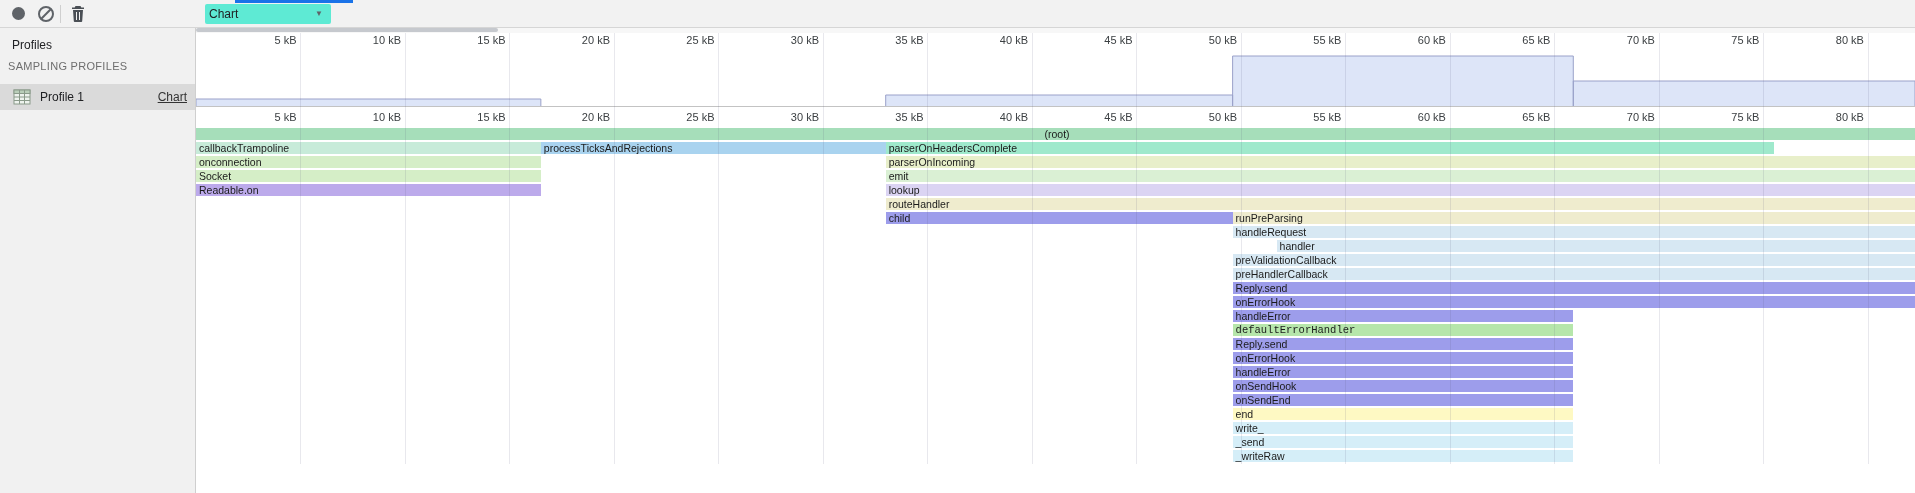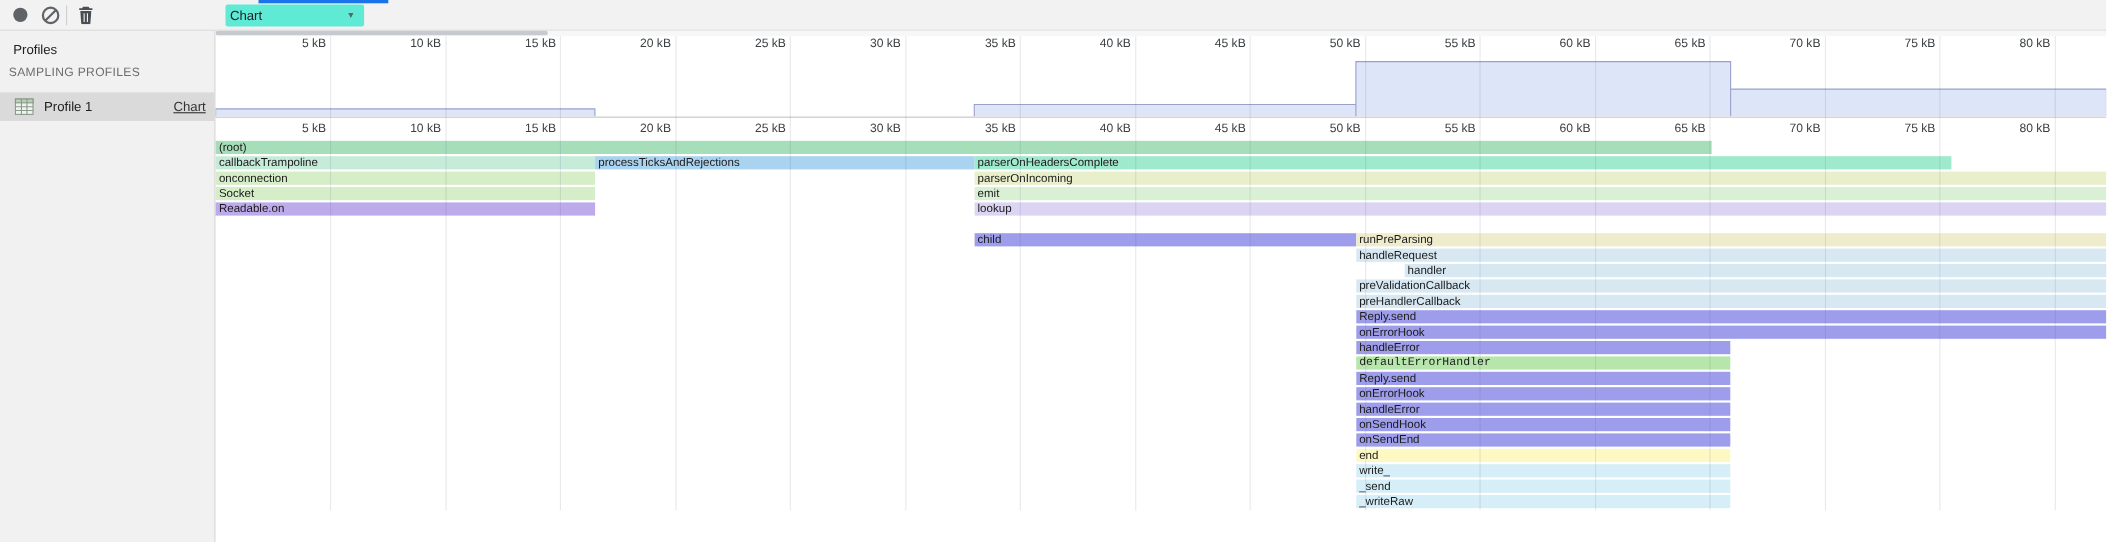--- a/index.html
+++ b/index.html
@@ -127,38 +127,41 @@
         <div class="tick-label" style="left: 964.985px;">50 kB</div>
         <div class="tick-label" style="left: 1069.48px;">55 kB</div>
         <div class="tick-label" style="left: 1173.98px;">60 kB</div>
         <div class="tick-label" style="left: 1278.48px;">65 kB</div>
         <div class="tick-label" style="left: 1382.98px;">70 kB</div>
         <div class="tick-label" style="left: 1487.48px;">75 kB</div>
         <div class="tick-label" style="left: 1591.98px;">80 kB</div>
       </div>
     <div class="flame" id="flame">
         <div class="frow" style="top: 0px;">
-          <div class="fbar" style="left: 0px; width: 1360px; background: rgb(166, 222, 186);">(root)</div>
+          <div class="fbar" style="left: 0px; width: 1719px; background: rgb(166, 222, 186); text-align: center;">(root)</div>
         </div>
         <div class="frow" style="top: 14px;">
           <div class="fbar" style="left: 0px; width: 344.845px; background: rgb(199, 235, 217);">callbackTrampoline</div>
           <div class="fbar" style="left: 344.845px; width: 344.845px; background: rgb(169, 211, 239);">processTicksAndRejections</div>
           <div class="fbar" style="left: 689.69px; width: 888px; background: rgb(159, 233, 204);">parserOnHeadersComplete</div>
         </div>
         <div class="frow" style="top: 28px;">
           <div class="fbar" style="left: 0px; width: 344.845px; background: rgb(213, 238, 199);">onconnection</div>
           <div class="fbar" style="left: 689.69px; width: 1029.31px; background: rgb(232, 239, 202);">parserOnIncoming</div>
         </div>
         <div class="frow" style="top: 42px;">
           <div class="fbar" style="left: 0px; width: 344.845px; background: rgb(213, 238, 199);">Socket</div>
           <div class="fbar" style="left: 689.69px; width: 1029.31px; background: rgb(218, 240, 212);">emit</div>
         </div>
         <div class="frow" style="top: 56px;">
           <div class="fbar" style="left: 0px; width: 344.845px; background: rgb(188, 170, 235);">Readable.on</div>
           <div class="fbar" style="left: 689.69px; width: 1029.31px; background: rgb(219, 212, 243);">lookup</div>
+        </div>
+        <div class="frow" style="top: 70px;">
+          <div class="fbar" style="left: 689.69px; width: 1029.31px; background: rgb(239, 236, 206);">routeHandler</div>
         </div>
         <div class="frow" style="top: 84px;">
           <div class="fbar dotted" style="left: 689.69px; width: 346.935px; background: rgb(157, 157, 235);">child</div>
           <div class="fbar" style="left: 1036.62px; width: 682.375px; background: rgb(239, 236, 206);">runPreParsing</div>
         </div>
         <div class="frow" style="top: 98px;">
           <div class="fbar" style="left: 1036.62px; width: 682.375px; background: rgb(215, 232, 243);">handleRequest</div>
         </div>
         <div class="frow" style="top: 112px; margin-left: 44px;">
           <div class="fbar" style="left: 1036.62px; width: 682.375px; background: rgb(215, 232, 243);">handler</div>

